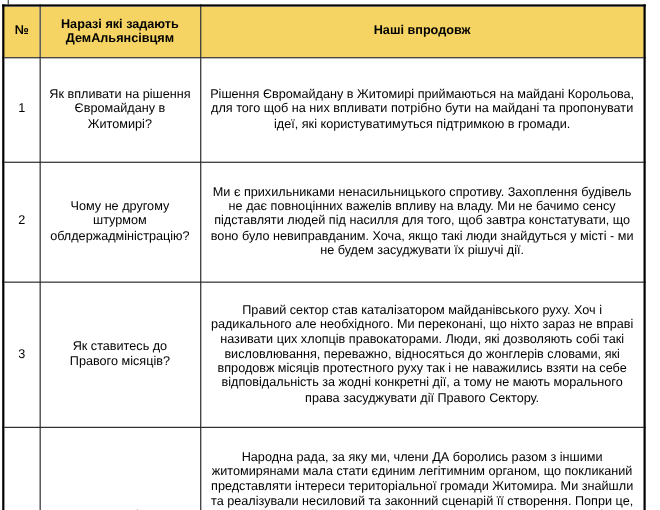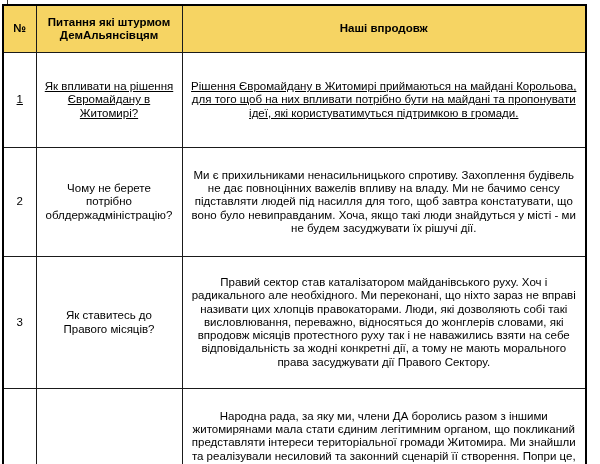--- a/index.html
+++ b/index.html
@@ -56,53 +56,53 @@
   td.num {
     padding: 0;
     font-size: 12px;
   }
   td.q {
     padding: 2px 8px;
   }
   td.a {
     padding: 14px 5px;
   }
-  tr.r1 td { height: 66px; text-decoration: underline; }
+  tr.r1 td { height: 66px; }
   tr.r2 td { height: 80px; margin-left: 20px; }
   tr.r3 td { height: 103px; margin-top: 20px; }
   tr.r4 td { height: 160px; }
 </style>
 </head>
 <body>
 
 <div class="screen">
   <div class="top-notch"></div>
 
   <table class="qa">
     <colgroup>
       <col class="c-num">
       <col class="c-q">
       <col class="c-a">
     </colgroup>
     <thead>
       <tr>
         <th>№</th>
-        <th>Питання які штурмом ДемАльянсівцям</th>
+        <th>Наразі які задають ДемАльянсівцям</th>
         <th>Наші впродовж</th>
       </tr>
     </thead>
     <tbody>
       <tr class="r1">
         <td class="num">1</td>
         <td class="q">Як впливати на рішення Євромайдану в Житомирі?</td>
         <td class="a">Рішення Євромайдану в Житомирі приймаються на майдані Корольова, для того щоб на них впливати потрібно бути на майдані та пропонувати ідеї, які користуватимуться підтримкою в громади.</td>
       </tr>
       <tr class="r2">
         <td class="num">2</td>
-        <td class="q">Чому не берете потрібно облдержадміністрацію?</td>
+        <td class="q">Чому не другому штурмом облдержадміністрацію?</td>
         <td class="a">Ми є прихильниками ненасильницького спротиву. Захоплення будівель не дає повноцінних важелів впливу на владу. Ми не бачимо сенсу підставляти людей під насилля для того, щоб завтра констатувати, що воно було невиправданим. Хоча, якщо такі люди знайдуться у місті - ми не будем засуджувати їх рішучі дії.</td>
       </tr>
       <tr class="r3">
         <td class="num">3</td>
         <td class="q">Як ставитесь до Правого місяців?</td>
         <td class="a">Правий сектор став каталізатором майданівського руху. Хоч і радикального але необхідного. Ми переконані, що ніхто зараз не вправі називати цих хлопців правокаторами. Люди, які дозволяють собі такі висловлювання, переважно, відносяться до жонглерів словами, які впродовж місяців протестного руху так і не наважились взяти на себе відповідальність за жодні конкретні дії, а тому не мають морального права засуджувати дії Правого Сектору.</td>
       </tr>
       <tr class="r4">
         <td class="num">4</td>
         <td class="q">Яка позиція по Народній раді у Житомирі?</td>

